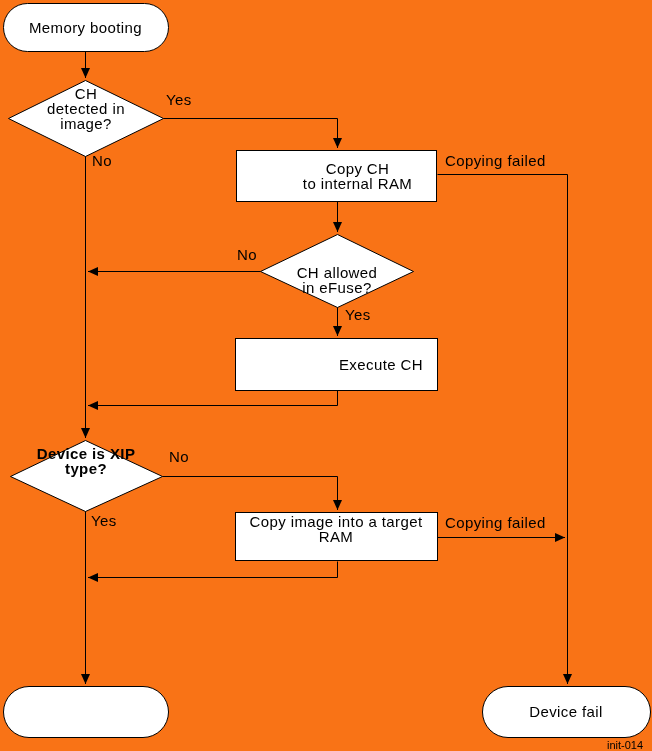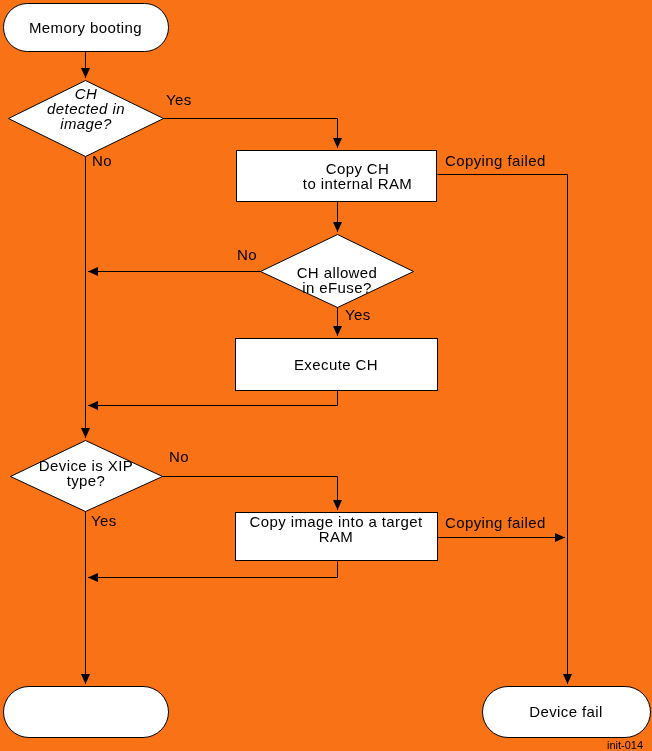--- a/index.html
+++ b/index.html
@@ -62,29 +62,29 @@
     <path class="edge" marker-end="url(#arrow)" d="M337.5 390.5 V405.5 H88"></path>
     <path class="edge" marker-end="url(#arrow)" d="M85.5 156.5 V438"></path>
     <path class="edge" marker-end="url(#arrow)" d="M162.5 476.5 H337.5 V510"></path>
     <path class="edge" marker-end="url(#arrow)" d="M337.5 561.5 V577.5 H88"></path>
     <path class="edge" marker-end="url(#arrow)" d="M85.5 511.5 V684"></path>
     <path class="edge" marker-end="url(#arrow)" d="M437.5 174.5 H567.5 V684"></path>
     <path class="edge" marker-end="url(#arrow)" d="M437.5 537.5 H565"></path>
   </svg>
 
   <div class="label node-label" style="left:3px; top:3px; width:165px; height:48px;">Memory booting</div>
-  <div class="label node-label" style="left:8px; top:79px; width:156px; height:58px;font-style:italic;">CH
+  <div class="label node-label" style="left:8px; top:79px; width:156px; height:58px;">CH
 detected in
 image?</div>
   <div class="label node-label" style="left:236px; top:150px; width:243px; height:51px;">Copy CH
 to internal RAM</div>
   <div class="label node-label" style="left:260px; top:244px; width:154px; height:72px;">CH allowed
 in eFuse?</div>
-  <div class="label node-label" style="left:235px; top:338px; width:202px; height:52px;">Execute CH</div>
-  <div class="label node-label" style="left:10px; top:440px; width:152px; height:65px;">Device is XIP
+  <div class="label node-label" style="left:235px; top:338px; width:202px; height:52px;padding-left:45px;">Execute CH</div>
+  <div class="label node-label" style="left:10px; top:428px; width:152px; height:65px;font-weight:bold;">Device is XIP
 type?</div>
   <div class="label node-label" style="left:235px; top:512px; width:202px; height:33px;">Copy image into a target
 RAM</div>
   <div class="label node-label" style="left:482px; top:686px; width:168px; height:51px;">Device fail</div>
 
   <div class="label edge-label" style="left:166px; top:92px;">Yes</div>
   <div class="label edge-label" style="left:92px; top:153px;">No</div>
   <div class="label edge-label" style="left:445px; top:153px;">Copying failed</div>
   <div class="label edge-label" style="left:237px; top:247px;">No</div>
   <div class="label edge-label" style="left:345px; top:307px;">Yes</div>

